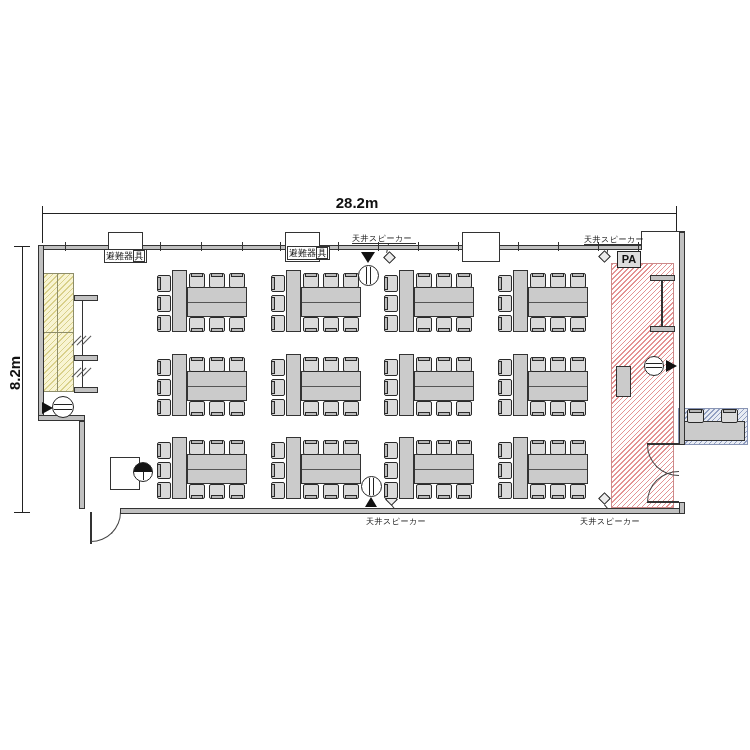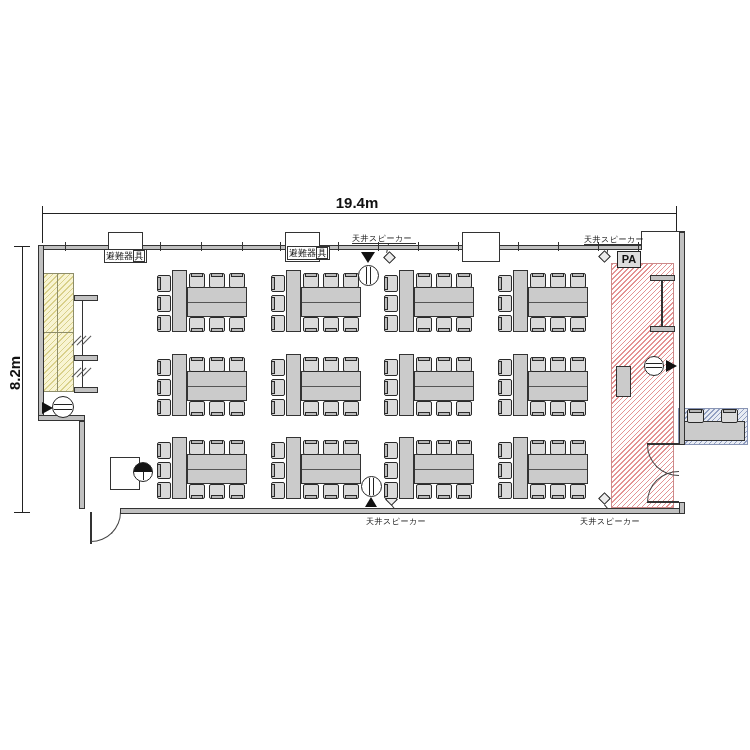--- a/index.html
+++ b/index.html
@@ -70,21 +70,21 @@
   .squig { position:absolute; width:1px; height:13px; background:#555; transform:rotate(45deg); }
 </style>
 </head>
 <body>
 
 <div id="plan">
 
   <div class="dimline" style="left:42px;top:213px;width:634px;height:1px"></div>
   <div class="dimline" style="left:42px;top:206px;width:1px;height:37px"></div>
   <div class="dimline" style="left:676px;top:206px;width:1px;height:26px"></div>
-  <div class="dimlabel" style="left:307px;top:194px;width:100px">19.4m</div>
+  <div class="dimlabel" style="left:307px;top:194px;width:100px">28.2m</div>
 
   <div class="dimline" style="left:22px;top:247px;width:1px;height:266px"></div>
   <div class="dimline" style="left:14px;top:246px;width:16px;height:1px"></div>
   <div class="dimline" style="left:14px;top:512px;width:16px;height:1px"></div>
   <div class="dimlabel vlabel" style="left:-6px;top:365px;width:40px;height:16px">8.2m</div>
 
   <div class="stage" style="left:611px;top:263px;width:63px;height:245px;z-index:2"></div>
 
   <div class="wall" style="left:38px;top:245px;width:604px;height:5px;z-index:5"></div>
   <div class="wall" style="left:38px;top:245px;width:6px;height:176px;z-index:5"></div>

